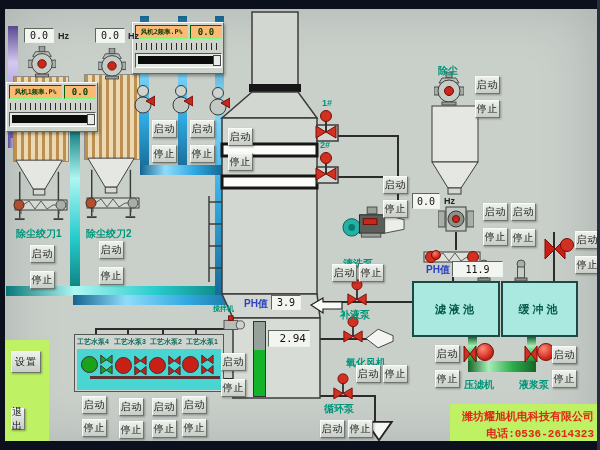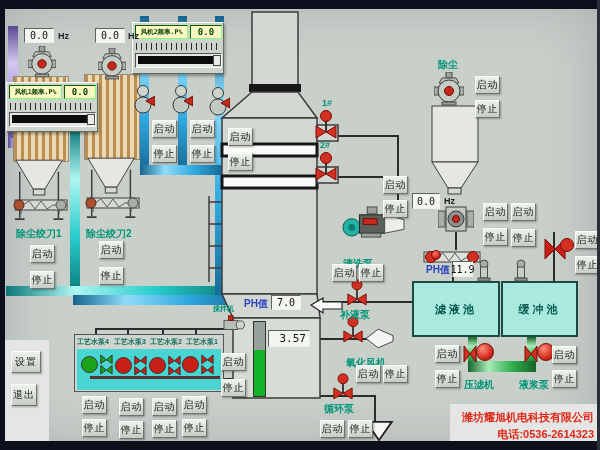--- a/index.html
+++ b/index.html
@@ -13,21 +13,21 @@
        width:25px;height:18px;font-size:10px;letter-spacing:1px;color:#171717;
        background:linear-gradient(#eef2ec,#c7cdc5);border:1px solid;
        border-color:#fbfbfb #6d756d #6d756d #fbfbfb;box-shadow:1px 1px 2px rgba(0,0,0,.3);
        z-index:30;box-sizing:border-box;}
   .lbl{position:absolute;font-weight:bold;color:#009579;font-size:10px;white-space:nowrap;z-index:25;}
   .lbl-sm{font-size:7px;}
   .lbl-blue{color:#2b3fc0;}
   .disp{position:absolute;background:#f3f5f1;border:1px solid;border-color:#5d655d #eef2ee #eef2ee #5d655d;
         color:#111;display:flex;align-items:center;justify-content:center;
         font-family:"DejaVu Sans Mono","Liberation Mono",monospace;font-size:10px;z-index:26;box-sizing:border-box;}
-  .gbox{background:#fef9c3;color:#033d00;font-weight:bold;border-color:#036003 #7dff7d #7dff7d #036003;}
+  .gbox{background:#fdba74;color:#033d00;font-weight:bold;border-color:#036003 #7dff7d #7dff7d #036003;}
   .unit{position:absolute;font-size:9px;font-weight:bold;color:#222;z-index:26;}
   .panel{position:absolute;background:#ced3cc;border:1px solid;border-color:#ffffff #606860 #606860 #ffffff;
          box-shadow:1px 2px 3px rgba(0,0,0,.35);z-index:20;box-sizing:border-box;}
   .ruler{position:absolute;height:7px;background:repeating-linear-gradient(90deg,#2a2a2a 0 1px,transparent 1px 5px);}
   .slider{position:absolute;background:#e3e7e1;border:1px solid;border-color:#555 #fff #fff #555;box-sizing:border-box;}
   .sliderbar{position:absolute;left:2px;top:2px;height:8px;background:#0b0b0b;}
   .handle{position:absolute;width:8px;height:11px;top:1px;background:#e8ece6;border:1px solid #4a4a4a;box-sizing:border-box;}
   .stripes{position:absolute;background:repeating-linear-gradient(90deg,#bd8f50 0 3px,#ead9b2 3px 7px);
            border:1px solid #8d8d85;z-index:5;}
   .pipe{position:absolute;z-index:3;}
@@ -35,21 +35,21 @@
   .ph-blue{background:linear-gradient(180deg,#15648f,#8fdcfa 30%,#2fa8e0 65%,#15648f);}
   .pv-cyan{background:linear-gradient(90deg,#0a7878,#aef6f2 30%,#28cccc 65%,#0a7878);}
   .ph-cyan{background:linear-gradient(180deg,#0a7878,#aef6f2 30%,#28cccc 65%,#0a7878);}
   .pv-purple{background:linear-gradient(90deg,#584890,#d5c9f2 30%,#9a8fd8 65%,#584890);}
   .ph-purple{background:linear-gradient(180deg,#584890,#d5c9f2 30%,#9a8fd8 65%,#584890);}
   .pv-green{background:linear-gradient(90deg,#176428,#a8ecb8 30%,#2fae4e 65%,#176428);}
   .ph-green{background:linear-gradient(180deg,#176428,#a8ecb8 30%,#2fae4e 65%,#176428);}
   .line{position:absolute;background:#2c2c2c;z-index:4;}
   .tank{position:absolute;background:#a9e9df;border:2px solid #1a4a44;display:flex;align-items:center;
         justify-content:center;font-weight:bold;color:#065a4d;font-size:11px;letter-spacing:3px;z-index:10;box-sizing:border-box;}
-  .teal-block{position:absolute;background:#e5e5e5;z-index:15;}
+  .teal-block{position:absolute;background:#bef264;z-index:15;font-family:Liberation Mono, monospace;}
   .footer-line{color:#e02818;font-weight:bold;text-align:right;line-height:1.5;}
   .icon{position:absolute;z-index:18;}
   .reddot{position:absolute;width:10px;height:10px;border-radius:50%;z-index:18;
           background:radial-gradient(circle at 35% 30%,#ff7a6a,#c81d10 70%);border:1px solid #7a0d06;box-sizing:border-box;}
   .pumpball{position:absolute;border-radius:50%;z-index:18;border:1px solid #6e0e08;box-sizing:border-box;
           background:radial-gradient(circle at 35% 30%,#ff8a78,#c92014 70%);}
   svg.icon{overflow:visible;}
 </style>
 </head>
 <body>
@@ -277,25 +277,25 @@
   <div class="btn" style="left:190px;top:120px">启动</div>
   <div class="btn" style="left:190px;top:145px">停止</div>
   <div class="btn" style="left:228px;top:128px">启动</div>
   <div class="btn" style="left:228px;top:153px">停止</div>
 
   <svg class="icon" style="left:195px;top:8px;z-index:8" width="150" height="400" viewBox="0 0 150 400">
       <use href="#sym-tower"></use>
     </svg>
 
   <div class="lbl lbl-blue" style="left:244px;top:297px;z-index:26">PH值</div>
-  <div class="disp" style="left:271px;top:295px;width:30px;height:15px">7.0</div>
+  <div class="disp" style="left:271px;top:295px;width:30px;height:15px">3.9</div>
 
   <div class="abs" style="left:253px;top:321px;width:13px;height:76px;border:1px solid #333;z-index:22;
               background:linear-gradient(180deg,#97a19b 0 38%,#14b42a 38% 100%);box-sizing:border-box;"></div>
-  <div class="disp" style="left:268px;top:330px;width:42px;height:17px;font-size:11px;justify-content:flex-end;padding-right:3px">3.57</div>
+  <div class="disp" style="left:268px;top:330px;width:42px;height:17px;font-size:11px;justify-content:flex-end;padding-right:3px">2.94</div>
 
   <div class="lbl lbl-sm" style="left:213px;top:304px">搅拌机</div>
   <svg class="icon" style="left:222px;top:314px;z-index:21" width="24" height="20" viewBox="0 0 26 22">
       <use href="#sym-mixer"></use>
     </svg>
   <div class="btn" style="left:221px;top:353px">启动</div>
   <div class="btn" style="left:221px;top:379px">停止</div>
 
   <div class="lbl" style="left:322px;top:98px;font-size:9px">1#</div>
   <svg class="icon" style="left:314px;top:110px" width="24" height="30">
@@ -333,21 +333,21 @@
   <svg class="icon" style="left:332px;top:373px" width="22" height="28" viewBox="0 0 24 30">
       <use href="#sym-redvalve"></use>
     </svg>
   <div class="lbl" style="left:324px;top:402px">循环泵</div>
   <div class="btn" style="left:320px;top:420px">启动</div>
   <div class="btn" style="left:348px;top:420px">停止</div>
   <svg class="icon" style="left:364px;top:420px" width="30" height="22" viewBox="0 0 32 24">
       <use href="#sym-funnel"></use>
     </svg>
 
-  <div class="lbl" style="left:438px;top:58px">除尘</div>
+  <div class="lbl" style="left:438px;top:64px">除尘</div>
   <svg class="icon" style="left:434px;top:72px;z-index:19" width="30" height="34">
       <use href="#sym-blower"></use>
     </svg>
   <svg class="icon" style="left:430px;top:104px" width="52" height="94" viewBox="0 0 52 94">
       <use href="#sym-hopper-r"></use>
     </svg>
   <div class="btn" style="left:475px;top:76px">启动</div>
   <div class="btn" style="left:475px;top:100px">停止</div>
 
   <div class="disp" style="left:412px;top:193px;width:28px;height:16px">
@@ -368,21 +368,21 @@
   <div class="btn" style="left:511px;top:229px">停止</div>
 
   <svg class="icon" style="left:544px;top:236px" width="30" height="26">
       <use href="#sym-bfly"></use>
     </svg>
   <div class="btn" style="left:575px;top:231px">启动</div>
   <div class="btn" style="left:575px;top:256px">停止</div>
 
   <div class="reddot" style="left:431px;top:250px"></div>
   <div class="lbl lbl-blue" style="left:426px;top:263px">PH值</div>
-  <div class="disp" style="left:452px;top:261px;width:21px;height:16px">11.9</div>
+  <div class="disp" style="left:452px;top:261px;width:51px;height:16px">11.9</div>
 
   <svg class="icon" style="left:476px;top:258px" width="16" height="24">
       <use href="#sym-sensor"></use>
     </svg>
   <svg class="icon" style="left:513px;top:258px" width="16" height="24">
       <use href="#sym-sensor"></use>
     </svg>
 
   <div class="tank" style="left:412px;top:281px;width:88px;height:56px">
     <span>滤液池</span>
@@ -434,21 +434,21 @@
   <div class="btn" style="left:82px;top:419px">停止</div>
   <div class="btn" style="left:119px;top:398px">启动</div>
   <div class="btn" style="left:119px;top:421px">停止</div>
   <div class="btn" style="left:152px;top:398px">启动</div>
   <div class="btn" style="left:152px;top:420px">停止</div>
   <div class="btn" style="left:182px;top:396px">启动</div>
   <div class="btn" style="left:182px;top:419px">停止</div>
 
   <div class="teal-block" style="left:5px;top:340px;width:44px;height:110px"></div>
   <div class="btn" style="left:11px;top:351px;width:30px;height:22px;z-index:31">设置</div>
-  <div class="btn" style="left:11px;top:384px;width:26px;height:22px;z-index:31">退出</div>
+  <div class="btn" style="left:11px;top:408px;width:14px;height:22px;z-index:31">退出</div>
 
   <div class="teal-block" style="left:450px;top:404px;width:150px;height:46px;padding:5px 6px 0 0;box-sizing:border-box;">
     <div class="footer-line" style="font-size:11px">潍坊耀旭机电科技有限公司</div>
     <div class="footer-line" style="font-size:11px">电话:0536-2614323</div>
   </div>
 
   <div class="bezel" style="left:0;top:0;width:600px;height:9px"></div>
   <div class="bezel" style="left:0;top:441px;width:600px;height:9px"></div>
   <div class="bezel" style="left:0;top:0;width:5px;height:450px"></div>
   <div class="bezel" style="left:597px;top:0;width:3px;height:450px;background:#2a2e38"></div>

